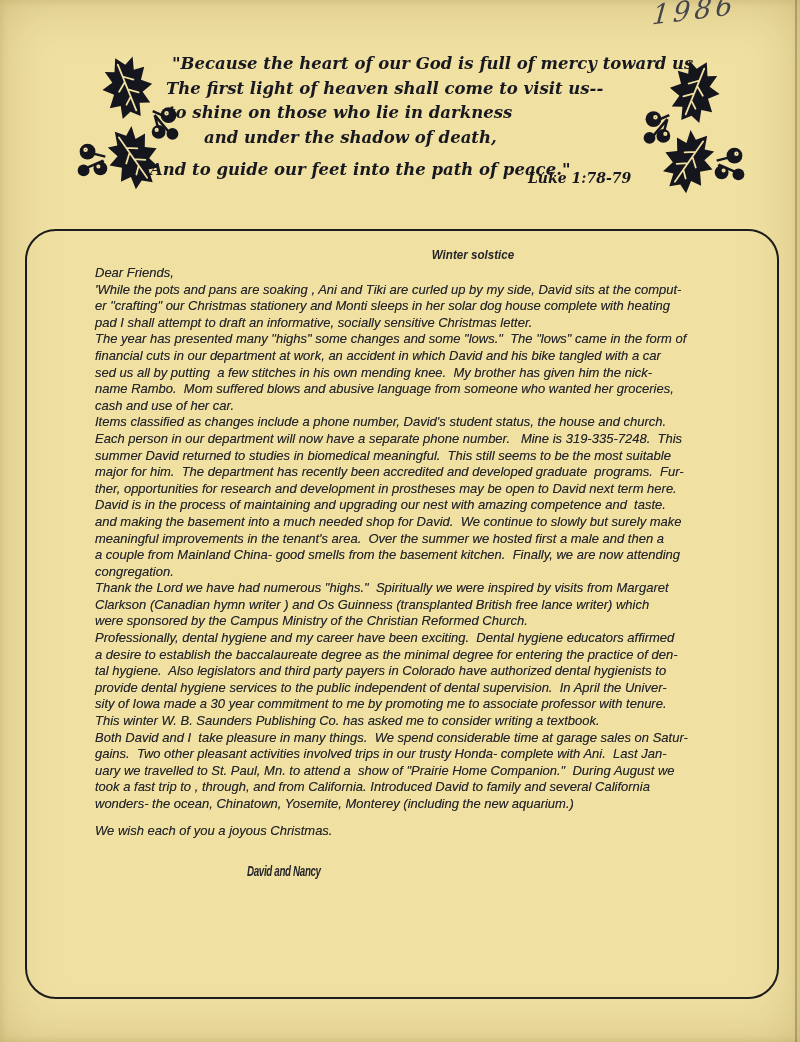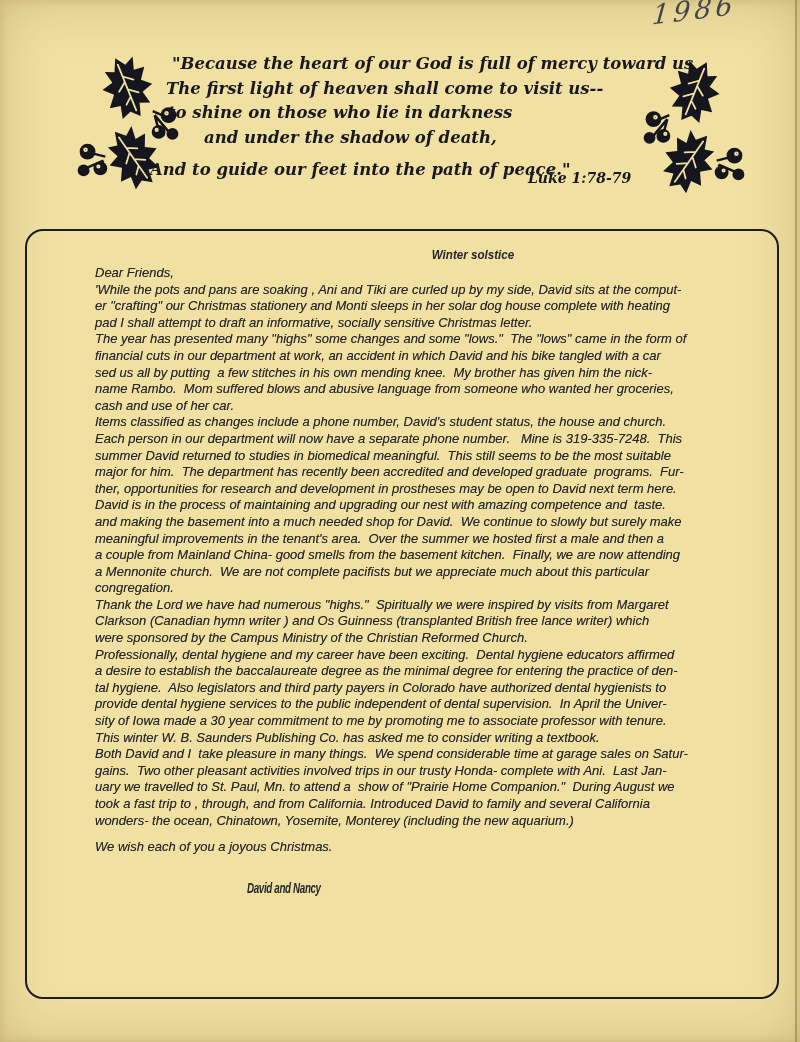--- a/index.html
+++ b/index.html
@@ -45,21 +45,21 @@
   .quote-line:nth-child(5){margin-left:0px;margin-top:8px;}
   .citation{
     position:absolute;left:528px;top:170px;
     font-family:"DejaVu Serif",serif;
     font-style:italic;font-weight:bold;
     font-size:14px;color:#181820;
   }
   
   .letter-box{
     position:absolute;left:25px;top:229px;width:754px;height:770px;
-    border:2.5px solid #1c1c1c;border-radius:18px;
+    border:2.5px solid #1c1c1c;border-radius:31px;
     box-sizing:border-box;
     padding:14px 34px 0 68px;
   }
   .letter-heading-wrap{
     text-align:center;padding-left:108px;
     margin-bottom:2px;
   }
   .letter-heading{
     display:inline-block;
     font-style:italic;font-size:13.5px;color:#26262a;
@@ -169,21 +169,20 @@
       <div class="body-line">cash and use of her car.</div>
       <div class="body-line">Items classified as changes include a phone number, David's student status, the house and church.</div>
       <div class="body-line">Each person in our department will now have a separate phone number.   Mine is 319-335-7248.  This</div>
       <div class="body-line">summer David returned to studies in biomedical meaningful.  This still seems to be the most suitable</div>
       <div class="body-line">major for him.  The department has recently been accredited and developed graduate  programs.  Fur-</div>
       <div class="body-line">ther, opportunities for research and development in prostheses may be open to David next term here.</div>
       <div class="body-line">David is in the process of maintaining and upgrading our nest with amazing competence and  taste.</div>
       <div class="body-line">and making the basement into a much needed shop for David.  We continue to slowly but surely make</div>
       <div class="body-line">meaningful improvements in the tenant's area.  Over the summer we hosted first a male and then a</div>
       <div class="body-line">a couple from Mainland China- good smells from the basement kitchen.  Finally, we are now attending</div>
-      <div class="body-line">a Mennonite church.  We are not complete pacifists but we appreciate much about this particular</div>
       <div class="body-line">congregation.</div>
       <div class="body-line">Thank the Lord we have had numerous "highs."  Spiritually we were inspired by visits from Margaret</div>
       <div class="body-line">Clarkson (Canadian hymn writer ) and Os Guinness (transplanted British free lance writer) which</div>
       <div class="body-line">were sponsored by the Campus Ministry of the Christian Reformed Church.</div>
       <div class="body-line">Professionally, dental hygiene and my career have been exciting.  Dental hygiene educators affirmed</div>
       <div class="body-line">a desire to establish the baccalaureate degree as the minimal degree for entering the practice of den-</div>
       <div class="body-line">tal hygiene.  Also legislators and third party payers in Colorado have authorized dental hygienists to</div>
       <div class="body-line">provide dental hygiene services to the public independent of dental supervision.  In April the Univer-</div>
       <div class="body-line">sity of Iowa made a 30 year commitment to me by promoting me to associate professor with tenure.</div>
       <div class="body-line">This winter W. B. Saunders Publishing Co. has asked me to consider writing a textbook.</div>

